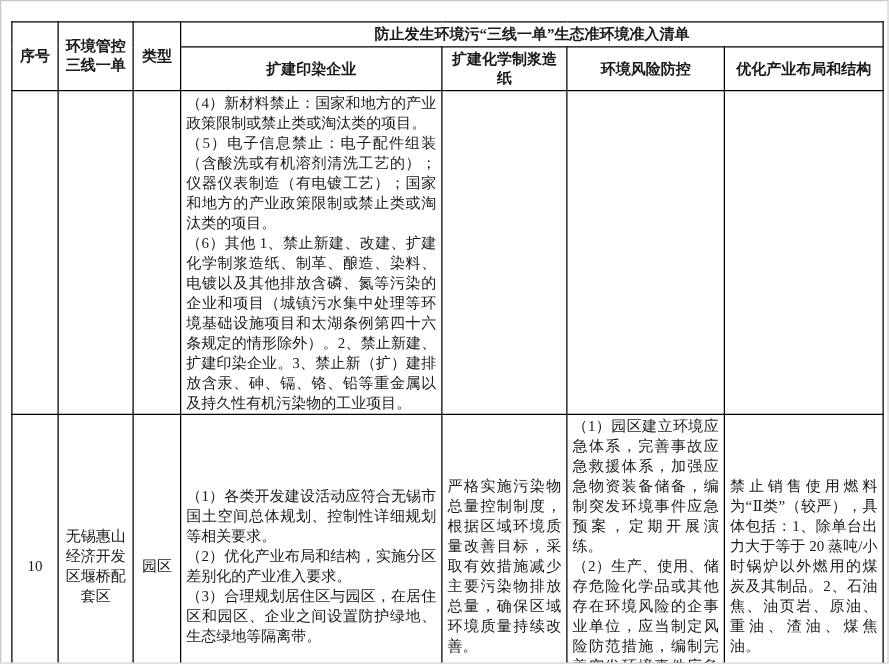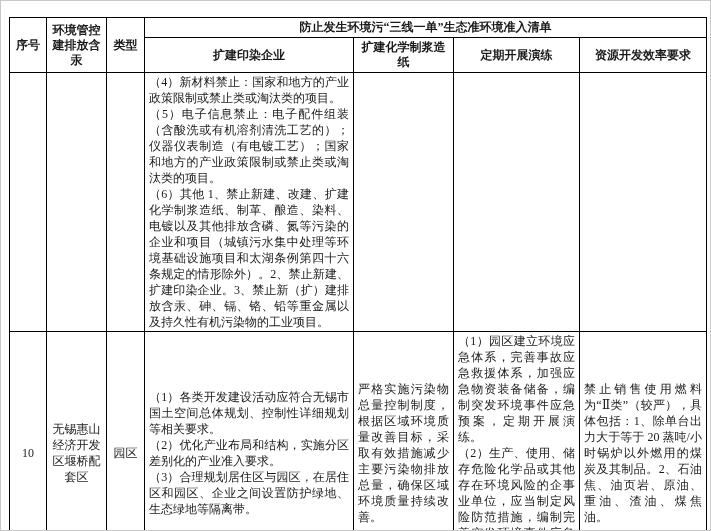--- a/index.html
+++ b/index.html
@@ -81,29 +81,29 @@
       <col style="width:38px">
       <col style="width:209px">
       <col style="width:100px">
       <col style="width:126px">
       <col style="width:127px">
     </colgroup>
     <tbody>
       <tr class="title-row">
         <th rowspan="2">序号</th>
         <th rowspan="2">环境管控
-建排放含汞</th>
+三线一单</th>
         <th rowspan="2">类型</th>
         <th colspan="4" class="title-cell">防止发生环境污“三线一单”生态准环境准入清单</th>
       </tr>
       <tr class="sub-row">
         <th>扩建印染企业</th>
         <th>扩建化学制浆造纸</th>
-        <th>定期开展演练</th>
-        <th>资源开发效率要求</th>
+        <th>环境风险防控</th>
+        <th>优化产业布局和结构</th>
       </tr>
 
       <tr class="body-row-1">
         <td class="cell-center"></td>
         <td class="cell-center"></td>
         <td class="cell-center"></td>
         <td class="cell-text">（4）新材料禁止：国家和地方的产业政策限制或禁止类或淘汰类的项目。
 （5）电子信息禁止：电子配件组装（含酸洗或有机溶剂清洗工艺的）；仪器仪表制造（有电镀工艺）；国家和地方的产业政策限制或禁止类或淘汰类的项目。
 （6）其他 1、禁止新建、改建、扩建化学制浆造纸、制革、酿造、染料、电镀以及其他排放含磷、氮等污染的企业和项目（城镇污水集中处理等环境基础设施项目和太湖条例第四十六条规定的情形除外）。2、禁止新建、扩建印染企业。3、禁止新（扩）建排放含汞、砷、镉、铬、铅等重金属以及持久性有机污染物的工业项目。</td>
         <td class="cell-text"></td>

